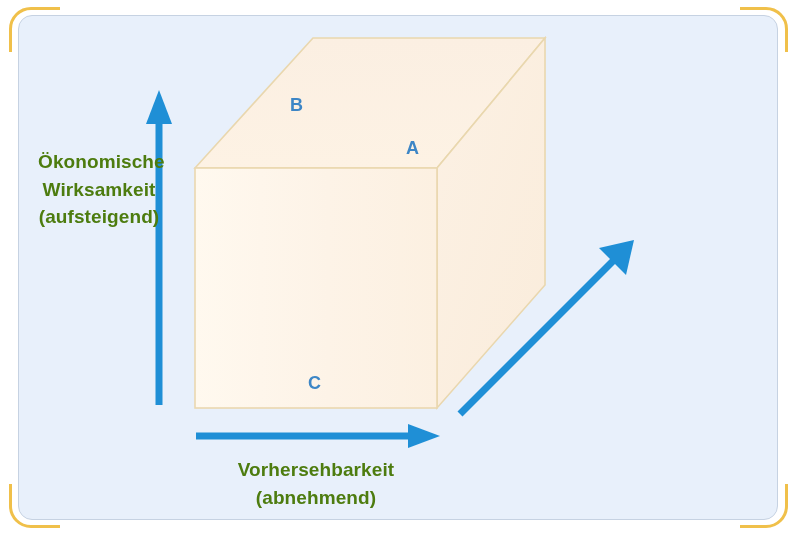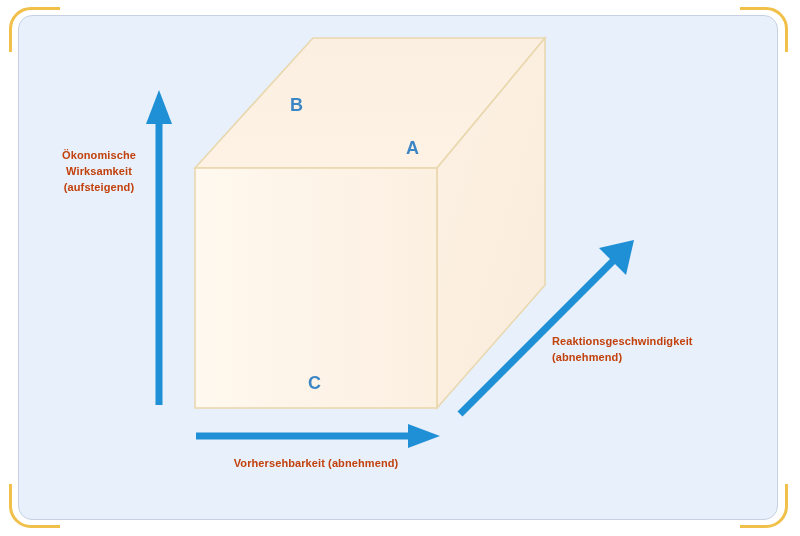--- a/index.html
+++ b/index.html
@@ -57,22 +57,22 @@
     position: absolute;
     left: 0;
     top: 0;
     width: 800px;
     height: 536px;
   }
 
   
   .label {
     position: absolute;
-    color: #c2410c;
-    font-size: 11px;
+    color: #4d7c0f;
+    font-size: 19px;
     font-weight: bold;
     line-height: 1.45;
     letter-spacing: 0.1px;
     white-space: pre-line;
   }
   #y-axis-label {
     left: 38px;
     top: 148px;
     width: 122px;
     text-align: center;
@@ -152,22 +152,20 @@
       <polygon points="634,240 599,248 626,275" fill="#1f8fd6"></polygon>
     </g>
   </svg>
 
   <div class="label" id="y-axis-label">Ökonomische
 Wirksamkeit
 (aufsteigend)</div>
 
   <div class="label" id="x-axis-label">Vorhersehbarkeit (abnehmend)</div>
 
-  <div class="label" id="z-axis-label">Reaktionsgeschwindigkeit
-(abnehmend)</div>
 
   <div class="face-label" id="label-a">A</div>
 
   <div class="face-label" id="label-b">B</div>
 
   <div class="face-label" id="label-c">C</div>
 
 </div>
 
 </body></html>

